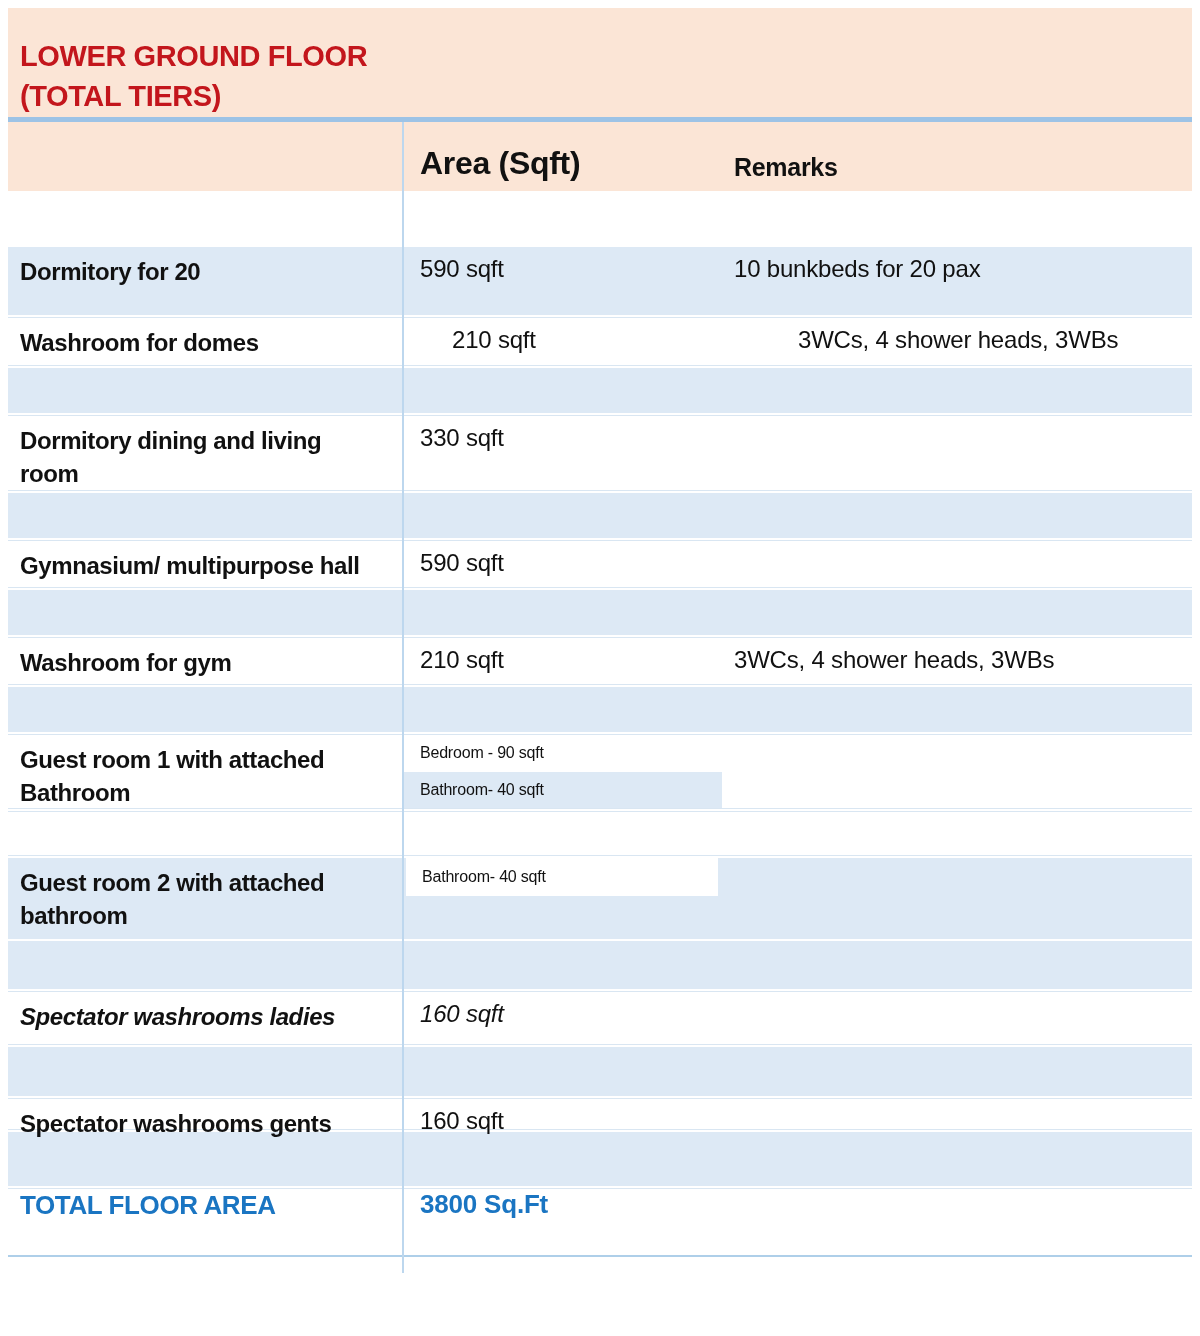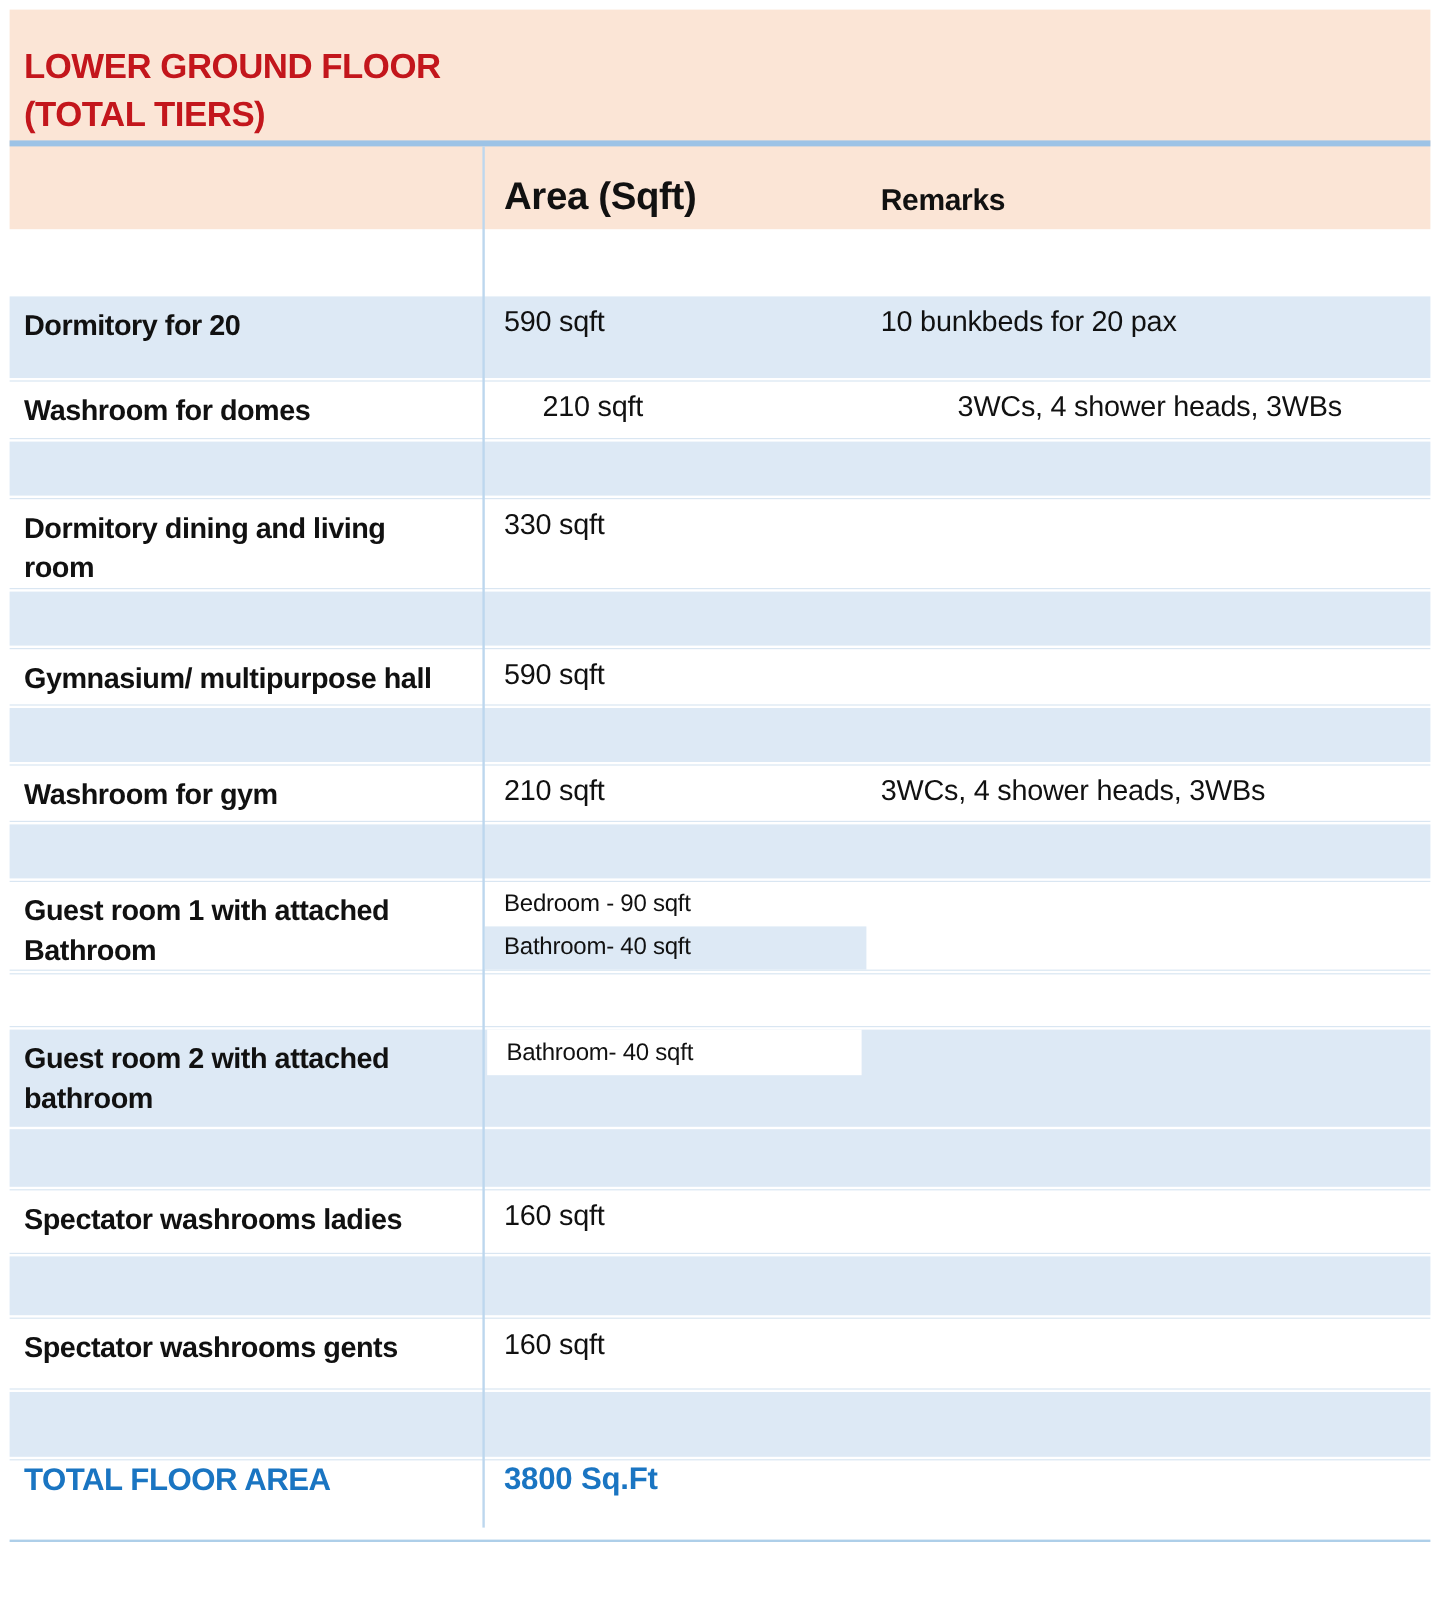--- a/index.html
+++ b/index.html
@@ -33,21 +33,21 @@
   .cell{box-sizing:border-box;font-size:24px;letter-spacing:-0.2px;}
   .c-label{
     width:396px;padding:8px 26px 0 12px;font-weight:bold;
     white-space:pre-line;line-height:33px;letter-spacing:-0.4px;
   }
   .c-area{width:322px;padding:8px 0 0 16px;}
   .c-remarks{flex:1;padding:8px 0 0 8px;}
 
   
   .c-area.guest{padding:0;display:flex;flex-direction:column;}
-  .subline{height:38px;display:flex;align-items:center;padding-left:16px;box-sizing:border-box;font-size:20px;letter-spacing:-0.2px;}
+  .subline{height:38px;display:flex;align-items:center;padding-left:16px;box-sizing:border-box;font-size:16px;letter-spacing:-0.2px;}
   .box-blue{background:var(--band_blue);width:318px;}
   .box-white{background:#ffffff;width:312px;margin-left:2px;}
 
   
   .row-total{align-items:flex-start;border-bottom:2px solid #aecfe9;}
   .row-total .cell{color:var(--total_blue);font-weight:bold;font-size:26px;padding-top:0;padding-bottom:9px;}
 
   
   .divider{position:absolute;left:394px;top:114px;width:2px;height:1151px;background:var(--divider_blue);}
 </style>
@@ -114,27 +114,27 @@
       <div class="row bg-white hair" style="height: 45px;"></div>
       <div class="row bg-blue" style="height: 81px;">
         <div class="cell c-label">Guest room 2 with attached
 bathroom</div>
         <div class="cell c-area guest">
           <div class="subline box-white">Bathroom- 40 sqft</div>
         </div>
         <div class="cell c-remarks"></div>
       </div>
       <div class="row bg-blue" style="height: 48px;"></div>
-      <div class="row bg-white hair" style="height: 54px;">
+      <div class="row bg-white hair" style="height: 54px; font-style: italic;">
         <div class="cell c-label">Spectator washrooms ladies</div>
         <div class="cell c-area">160 sqft</div>
         <div class="cell c-remarks"></div>
       </div>
       <div class="row bg-blue" style="height: 49px;"></div>
-      <div class="row bg-white hair" style="height: 60px;">
+      <div class="row bg-white hair" style="height: 32px;">
         <div class="cell c-label">Spectator washrooms gents</div>
         <div class="cell c-area">160 sqft</div>
         <div class="cell c-remarks"></div>
       </div>
       <div class="row bg-blue" style="height: 54px;"></div>
       <div class="row bg-white hair row-total" style="height: 69px;">
         <div class="cell c-label">TOTAL FLOOR AREA</div>
         <div class="cell c-area">3800 Sq.Ft</div>
         <div class="cell c-remarks"></div>
       </div>

